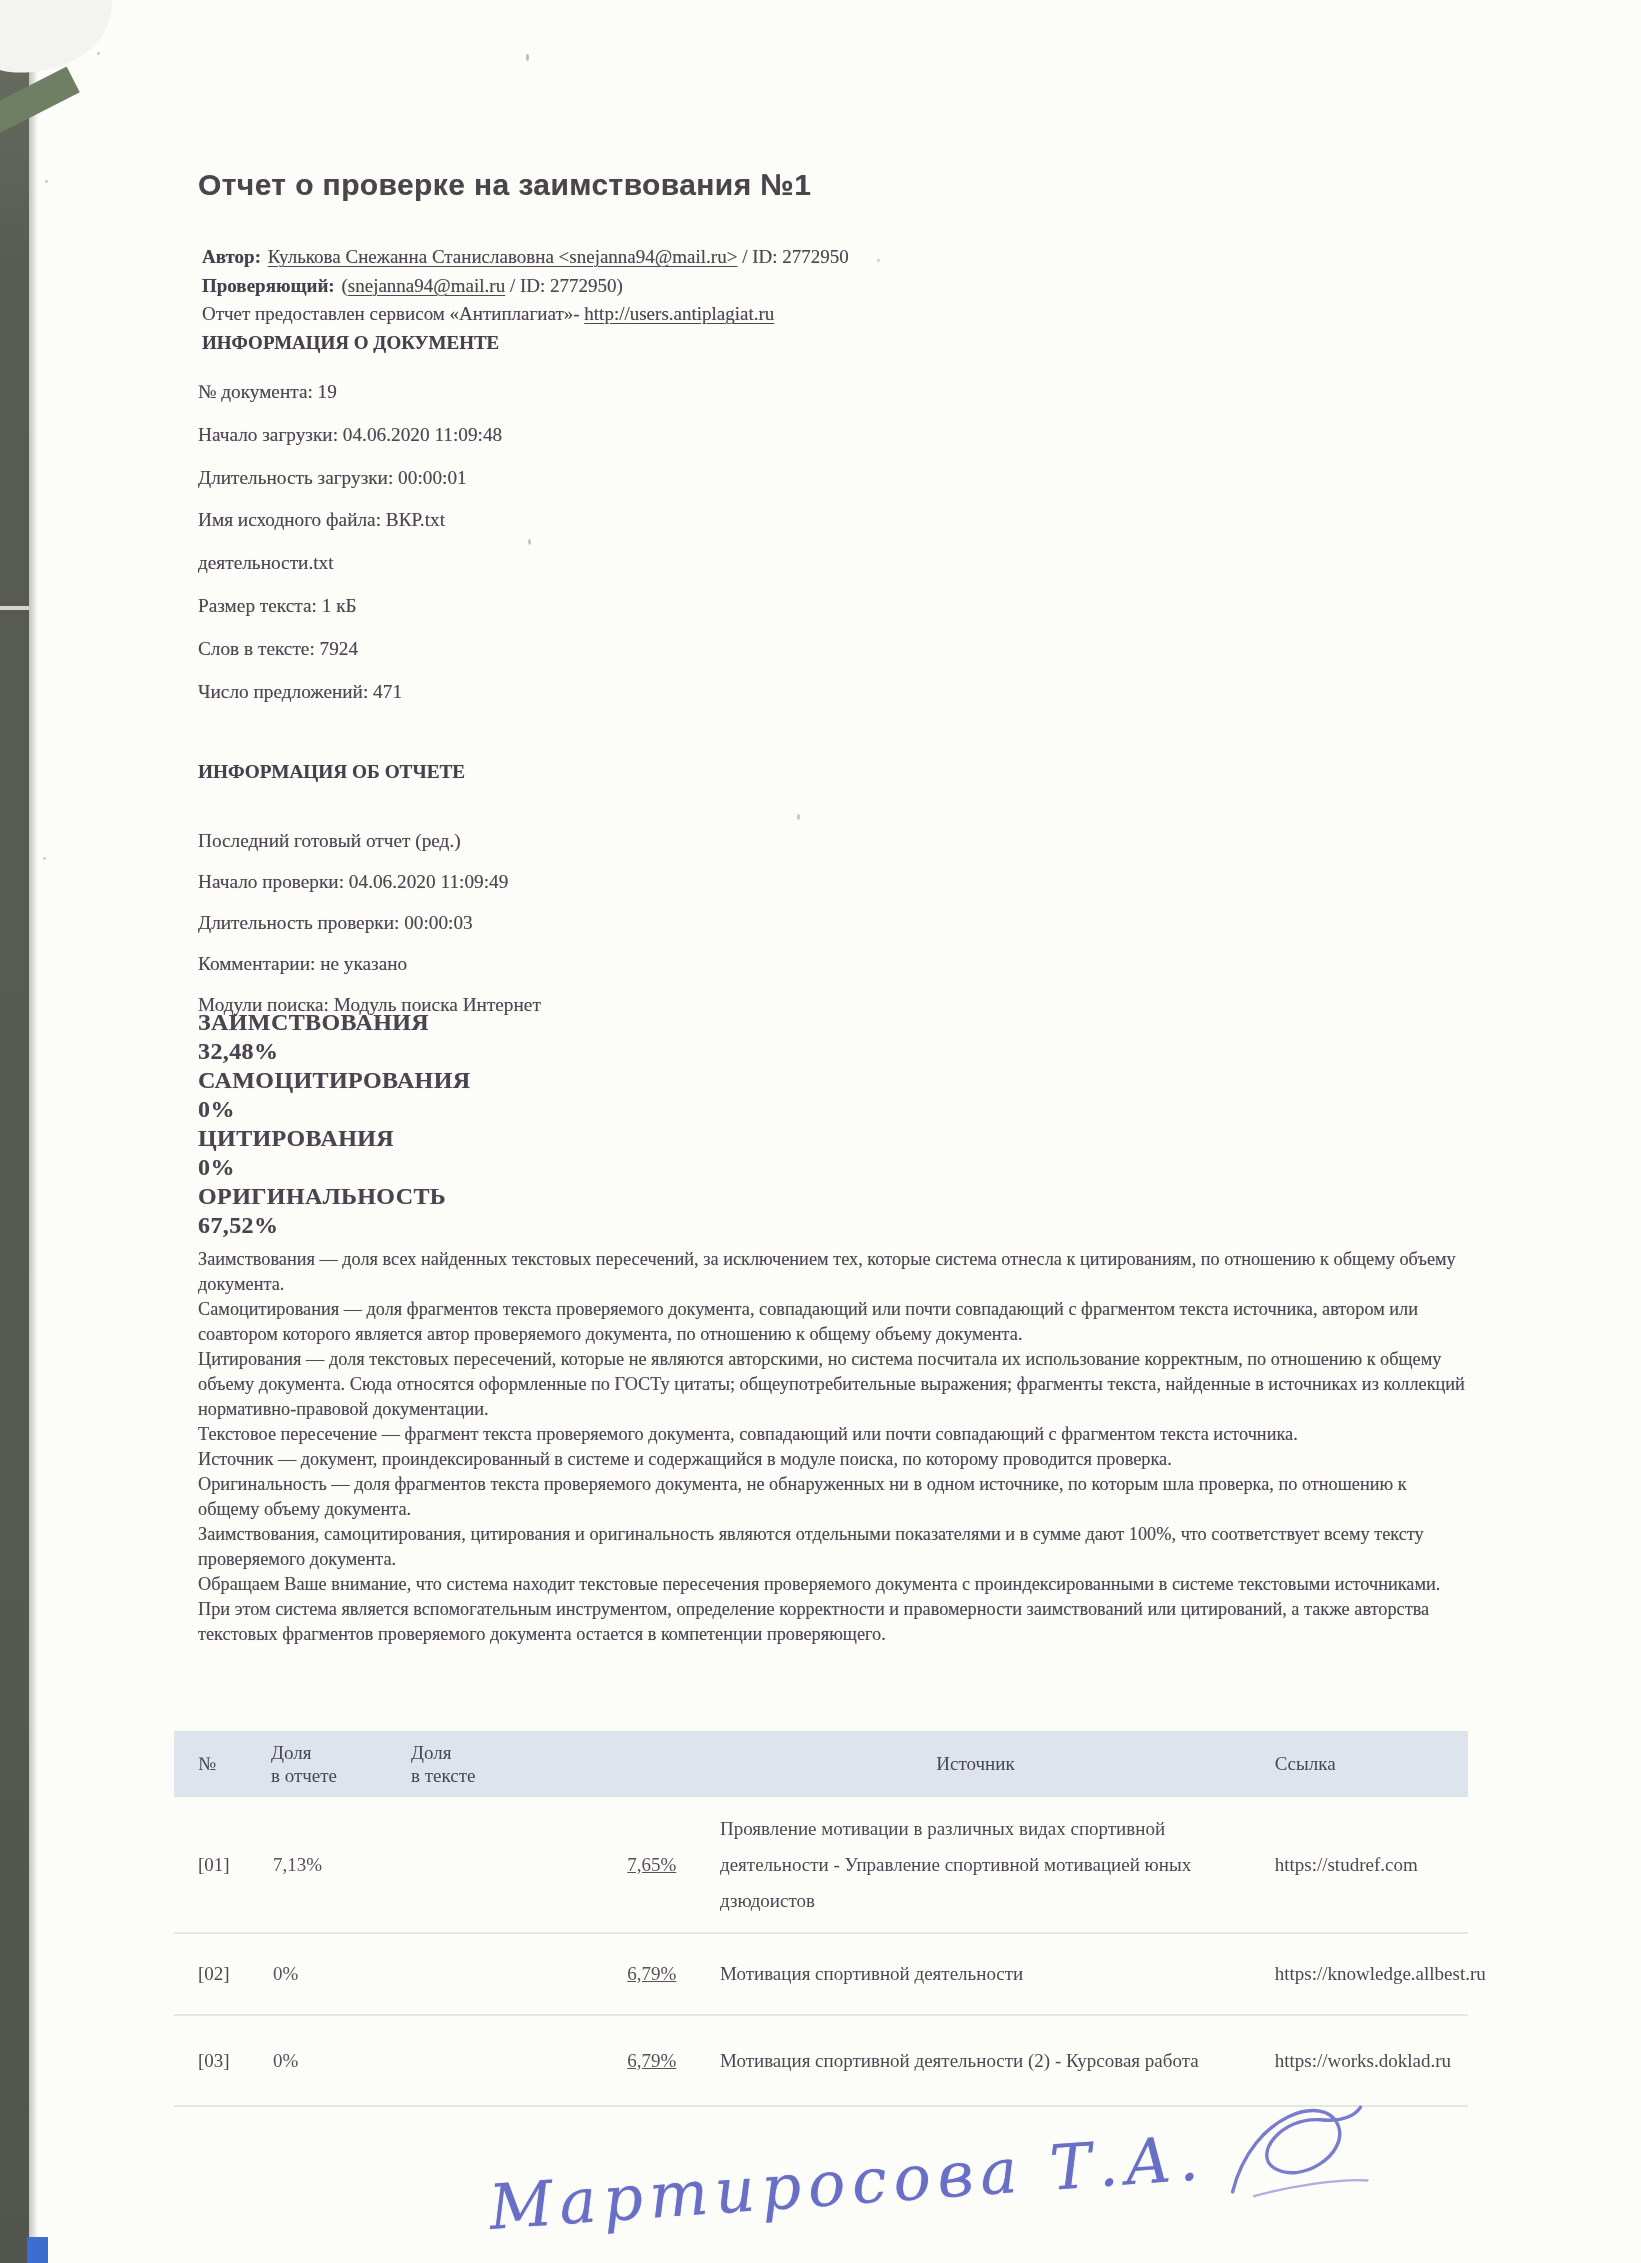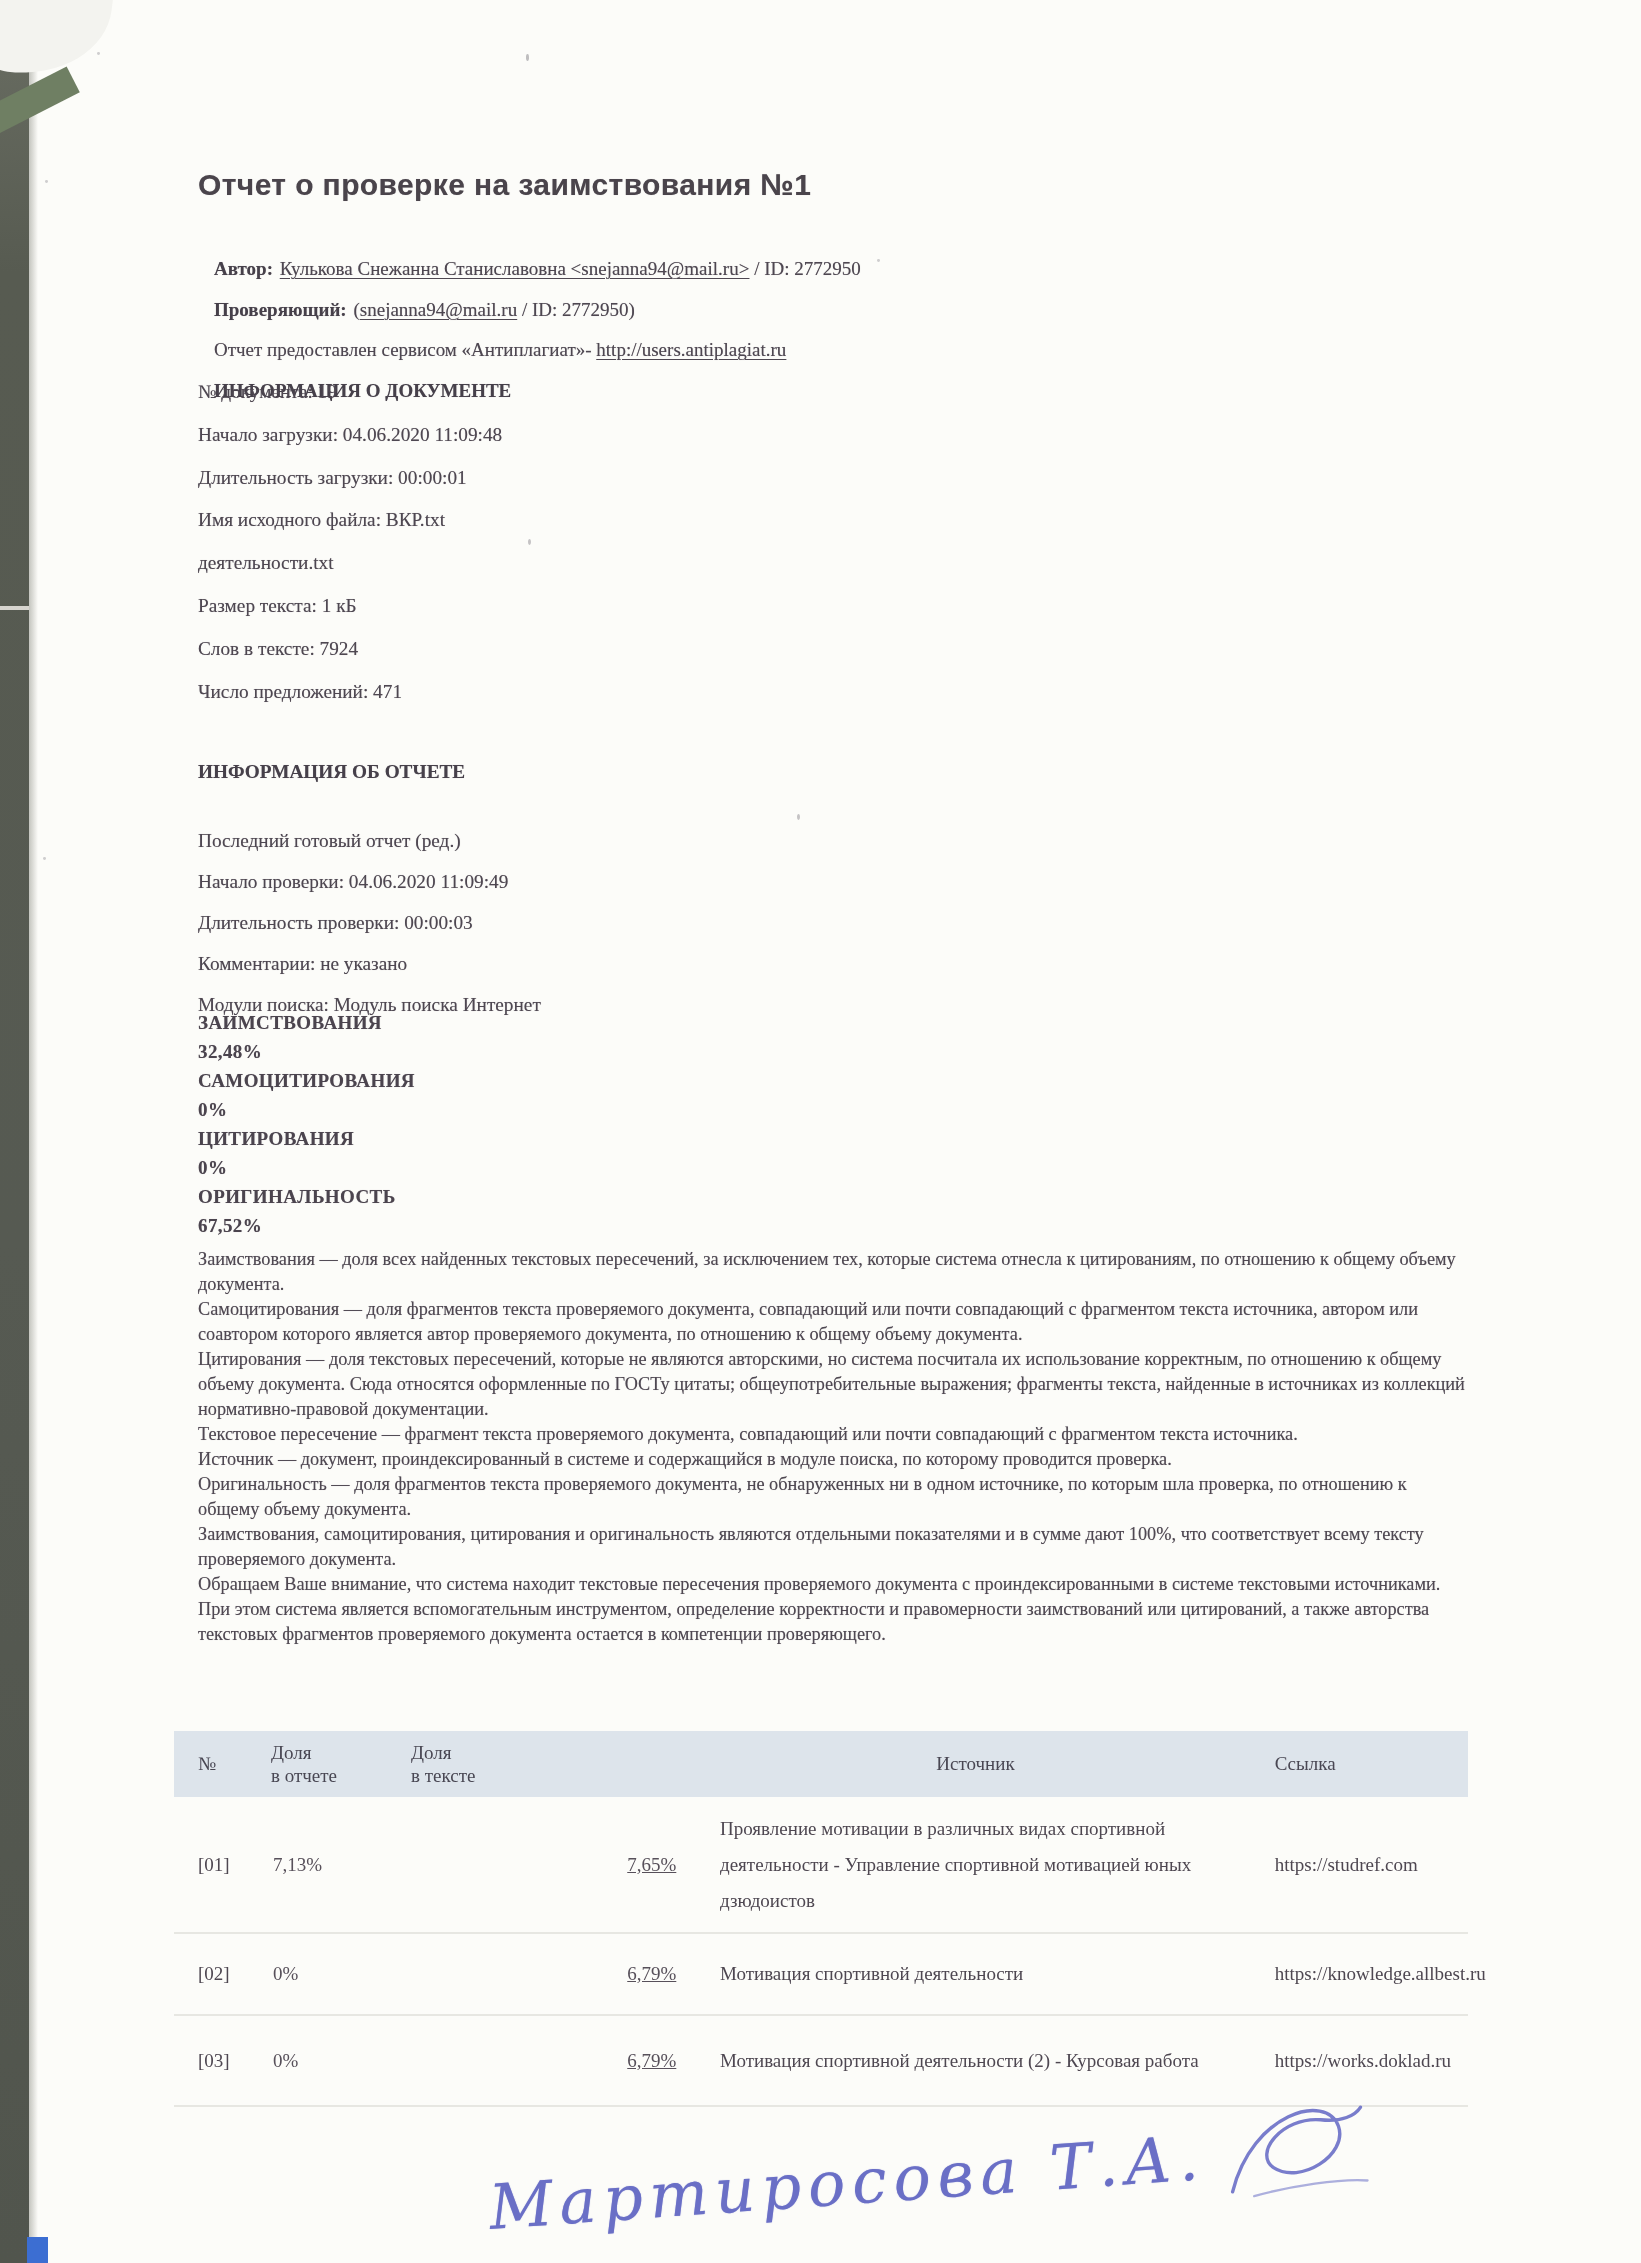--- a/index.html
+++ b/index.html
@@ -24,32 +24,32 @@
 
   
   .abs{position:absolute;}
   .content-left{left:198px;width:1270px;}
   .t-shadow{text-shadow:0 0 0.7px rgba(78,71,81,.45);}
 
   #title{top:148px;font-family:"Liberation Sans",sans-serif;font-weight:bold;
     font-size:30px;color:#4a444b;letter-spacing:0.4px;}
 
   #author-block{top:241px;font-size:19px;line-height:24.6px;}
-  #author-block p{margin:16px;}
+  #author-block p{margin:4px;}
   .b{font-weight:bold;color:#46404a;}
   .lbl-gap{margin-right:6.8px;}
   .u-link{text-decoration:underline;text-underline-offset:2.9px;text-decoration-thickness:1px;color:#4e4751;}
 
   .info-list p{margin:0 0 5.8px 0;font-size:19.3px;line-height:37px;}
   #doc-info{top:373px;}
   #report-heading{top:761px;font-size:19.3px;font-weight:bold;color:#46404a;}
   #report-info{top:822px;}
   #report-info p{margin:0 0 3.9px 0;font-size:19.3px;line-height:37px;}
 
-  #metrics{top:1008px;font-weight:bold;font-size:19px;line-height:29px;color:#4b444e;letter-spacing:0.4px;}
+  #metrics{top:1008px;font-weight:bold;font-size:24px;line-height:29px;color:#4b444e;letter-spacing:0.4px;}
   #metrics div{white-space:nowrap;}
 
   #definitions{top:1247px;font-size:18.3px;line-height:25px;color:#4f4852;}
   #definitions p{margin:0;}
 
   
   #sources-table{position:absolute;left:174px;top:1731px;width:1294px;font-size:19px;}
   .trow{display:grid;grid-template-columns:97px 140px 275px 579px 203px;align-items:center;}
   .thead{background:#dde4eb;min-height:66px;color:#494753;}
   .th-share{white-space:pre-line;line-height:23px;}

